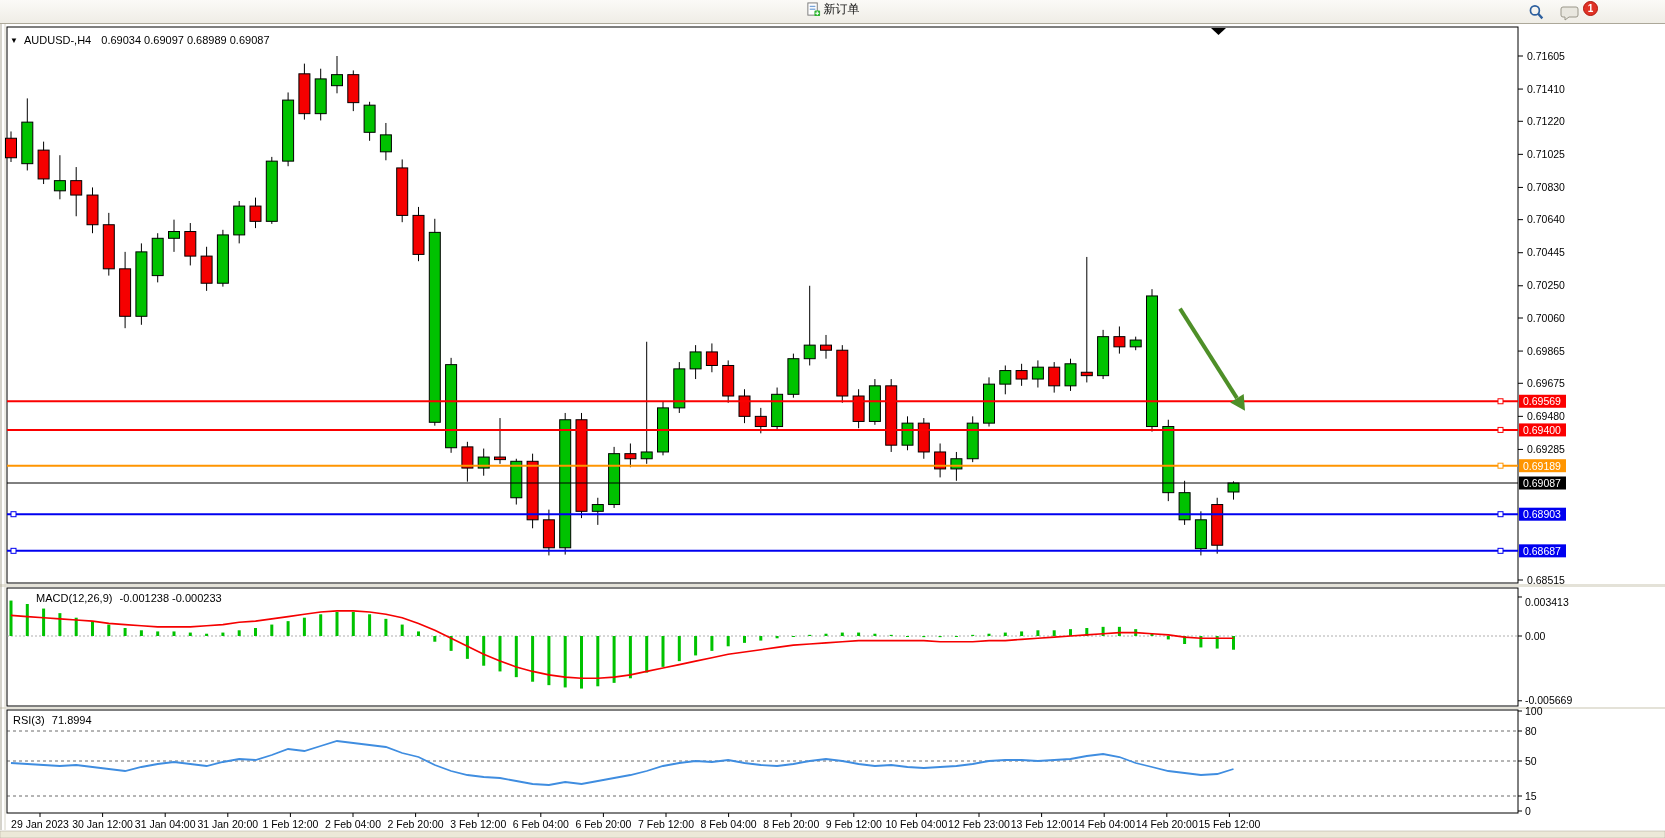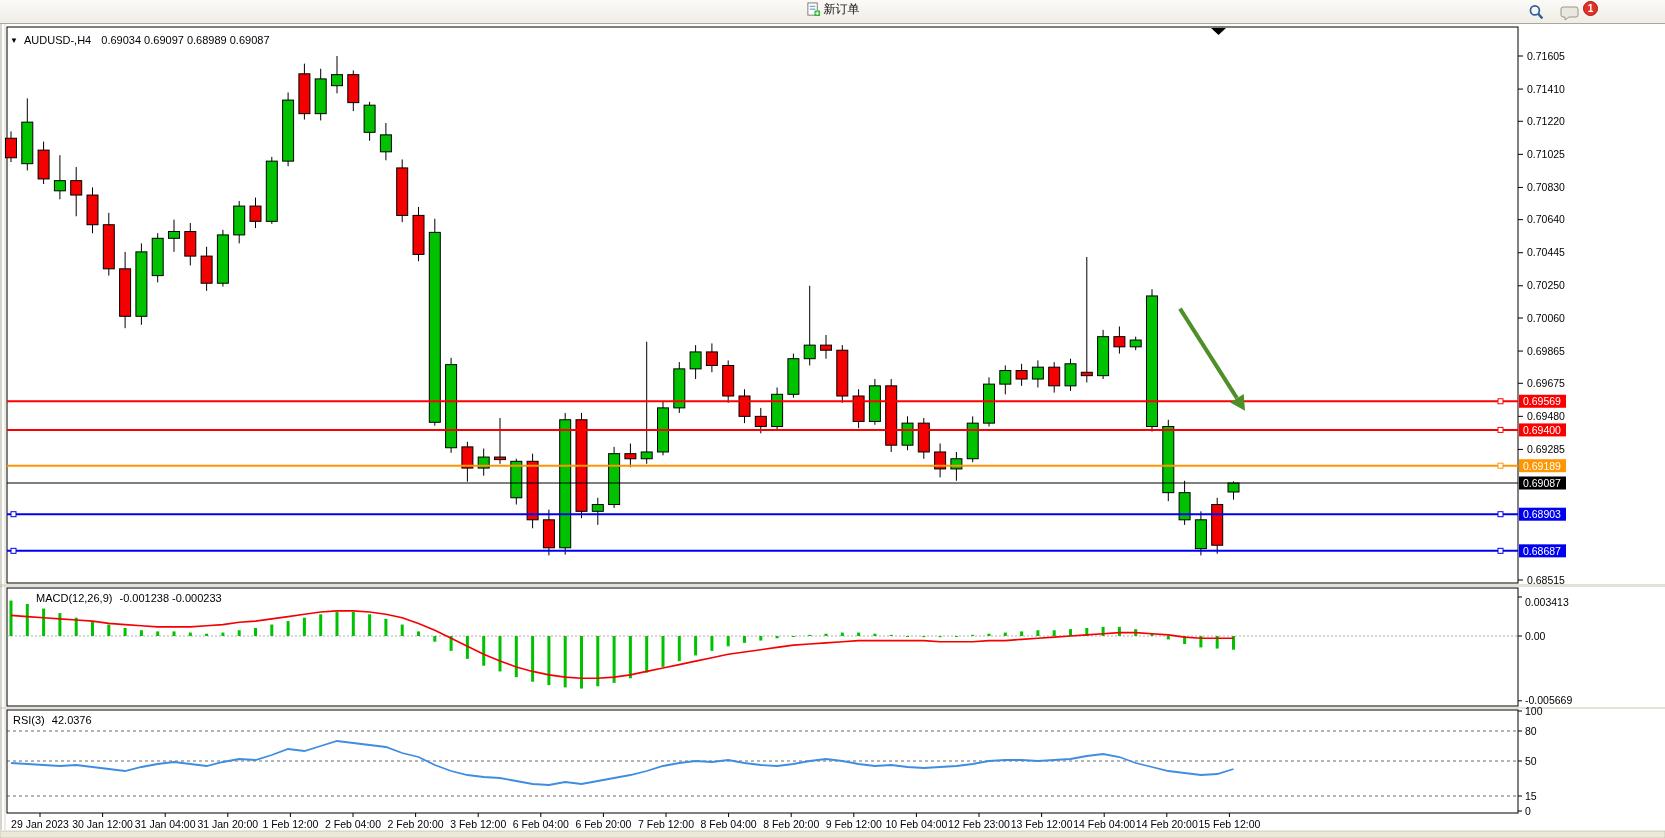--- a/index.html
+++ b/index.html
@@ -750,15 +750,15 @@
     <span style="font-size:8px;vertical-align:1px;">▼</span>
     <span style="margin-left:3px;">AUDUSD-,H4</span>
     <span style="margin-left:7px;">0.69034 0.69097 0.68989 0.69087</span>
   </div>
   <div class="overlay" id="macd-line">
     <span>MACD(12,26,9)</span>
     <span style="margin-left:4px;">-0.001238 -0.000233</span>
   </div>
   <div class="overlay" id="rsi-line">
     <span>RSI(3)</span>
-    <span style="margin-left:4px;">42.0376</span>
+    <span style="margin-left:4px;">71.8994</span>
   </div>
 </div>
 
 </body></html>

